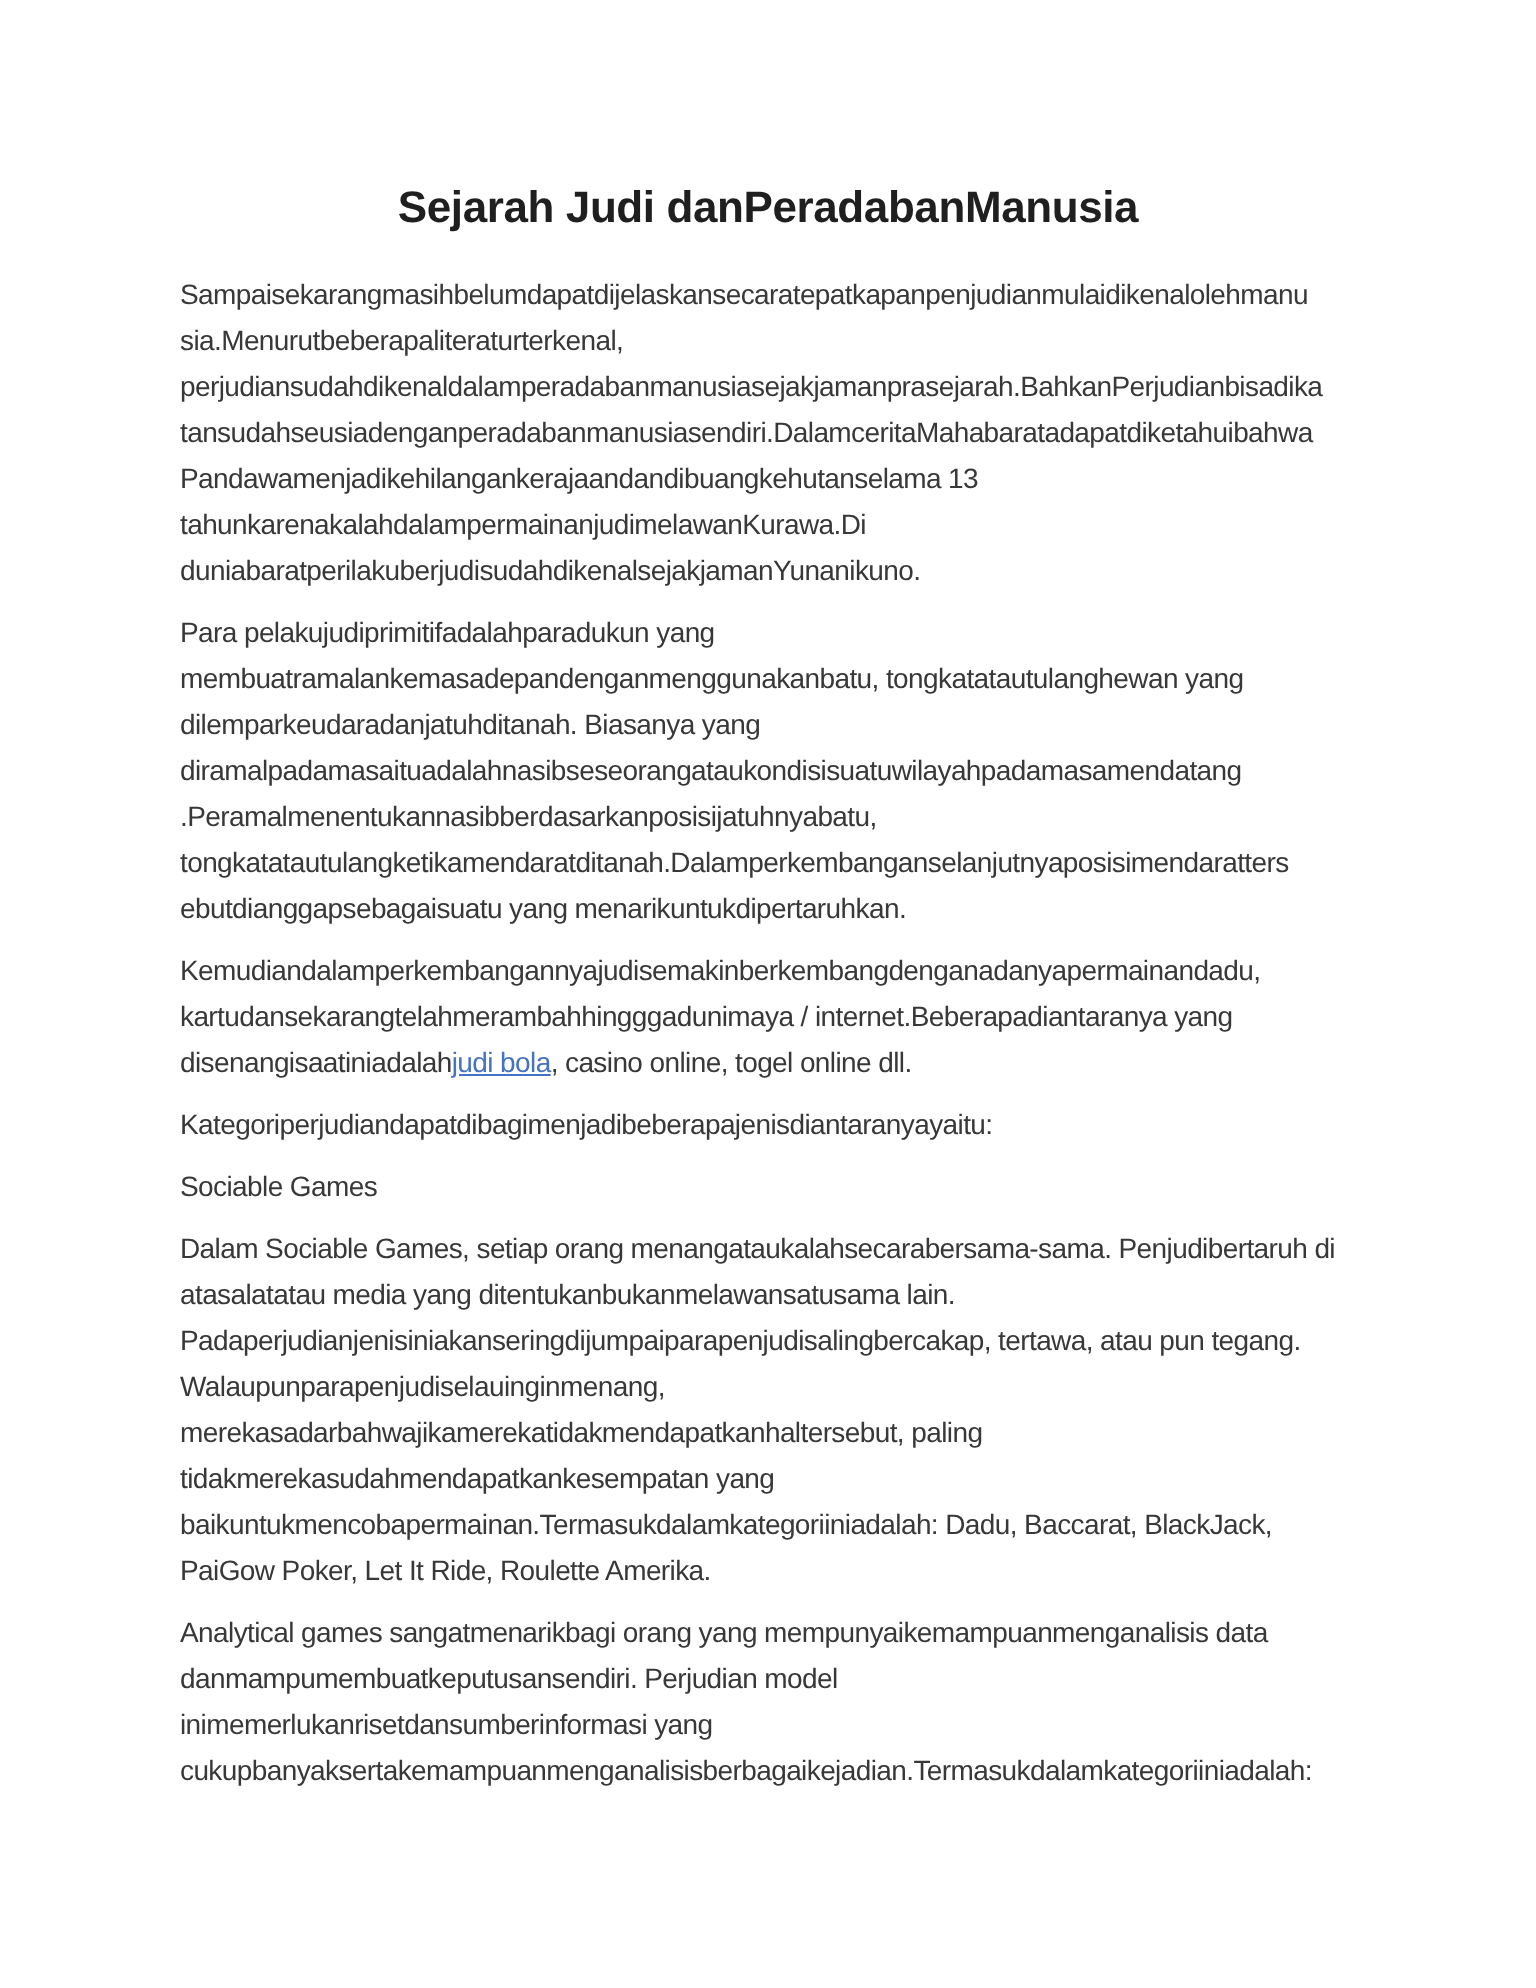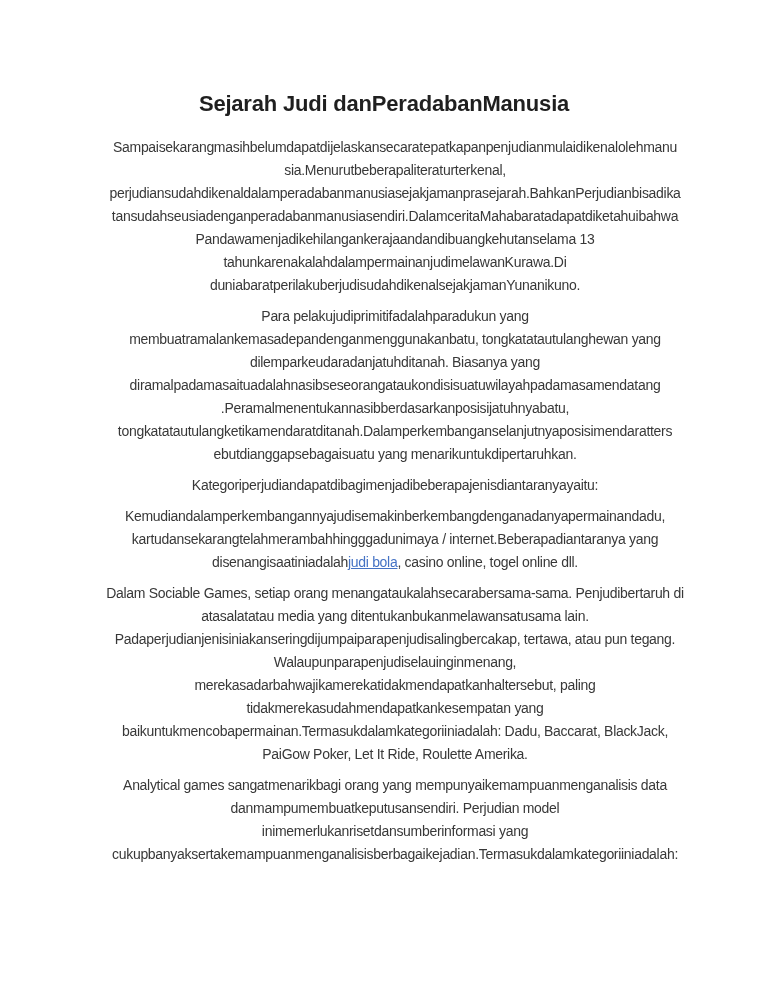--- a/index.html
+++ b/index.html
@@ -33,21 +33,20 @@
     margin-left: 90px;
     width: 610px;
   }
   .para {
     margin: 0 0 8px 0;
     font-size: 14px;
     line-height: 23px;
     letter-spacing: -0.3px;
     color: #383838;
     white-space: pre;
-    text-align: center;
   }
   .hyperlink {
     color: #4472c4;
     text-decoration: underline;
     cursor: pointer;
   }
 </style>
 </head>
 <body>
 
@@ -64,26 +63,27 @@
 duniabaratperilakuberjudisudahdikenalsejakjamanYunanikuno.</p>
 
     <p class="para">Para pelakujudiprimitifadalahparadukun yang
 membuatramalankemasadepandenganmenggunakanbatu, tongkatatautulanghewan yang
 dilemparkeudaradanjatuhditanah. Biasanya yang
 diramalpadamasaituadalahnasibseseorangataukondisisuatuwilayahpadamasamendatang
 .Peramalmenentukannasibberdasarkanposisijatuhnyabatu,
 tongkatatautulangketikamendaratditanah.Dalamperkembanganselanjutnyaposisimendaratters
 ebutdianggapsebagaisuatu yang menarikuntukdipertaruhkan.</p>
 
-    <p class="para">Kategoriperjudiandapatdibagimenjadibeberapajenisdiantaranyayaitu:</p>
-
     <p class="para"><span>Kemudiandalamperkembangannyajudisemakinberkembangdenganadanyapermainandadu,
 kartudansekarangtelahmerambahhingggadunimaya / internet.Beberapadiantaranya yang
 disenangisaatiniadalah</span><a class="hyperlink" href="#">judi bola</a><span>, casino online, togel online dll.</span></p>
 
+    <p class="para">Kategoriperjudiandapatdibagimenjadibeberapajenisdiantaranyayaitu:</p>
+
+    <p class="para">Sociable Games</p>
 
     <p class="para">Dalam Sociable Games, setiap orang menangataukalahsecarabersama-sama. Penjudibertaruh di
 atasalatatau media yang ditentukanbukanmelawansatusama lain.
 Padaperjudianjenisiniakanseringdijumpaiparapenjudisalingbercakap, tertawa, atau pun tegang.
 Walaupunparapenjudiselauinginmenang,
 merekasadarbahwajikamerekatidakmendapatkanhaltersebut, paling
 tidakmerekasudahmendapatkankesempatan yang
 baikuntukmencobapermainan.Termasukdalamkategoriiniadalah: Dadu, Baccarat, BlackJack,
 PaiGow Poker, Let It Ride, Roulette Amerika.</p>
 

